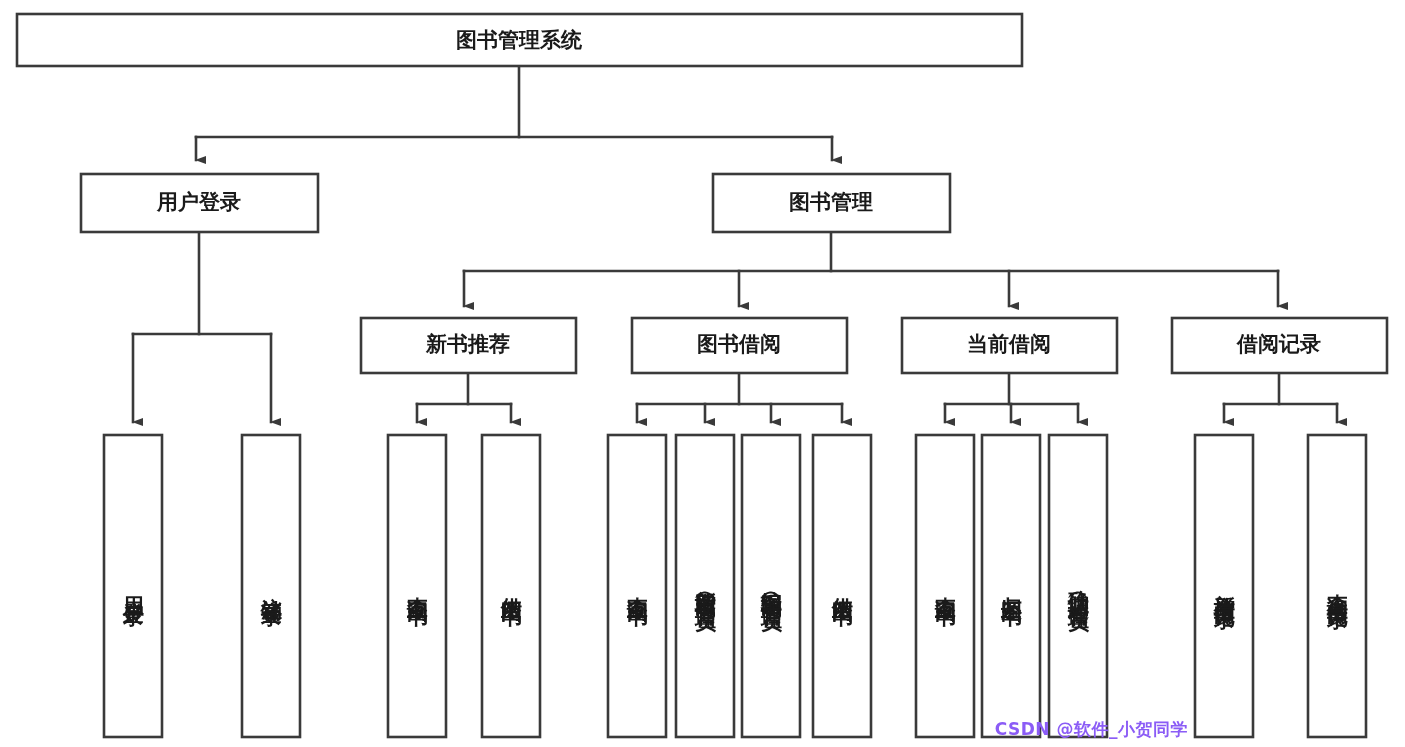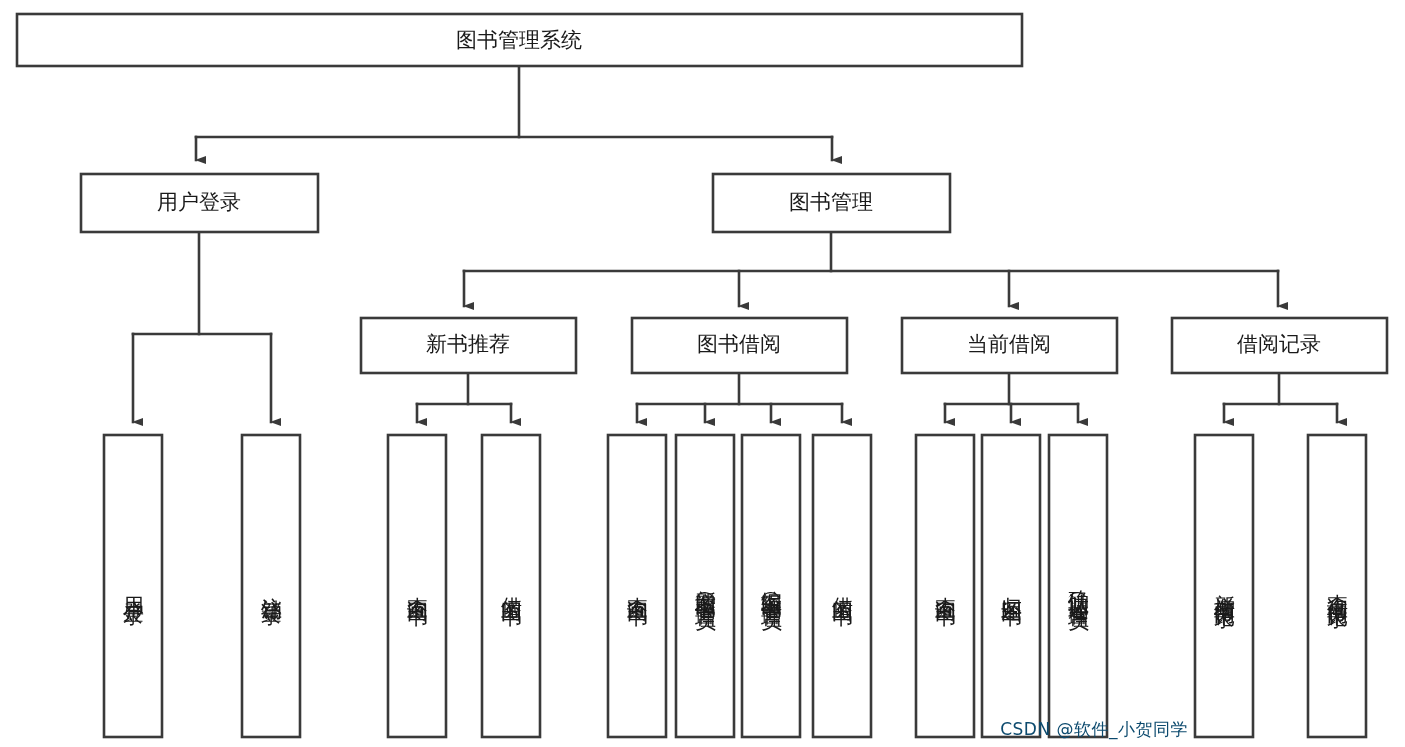--- a/index.html
+++ b/index.html
@@ -11,20 +11,21 @@
     width: 1405px;
     height: 747px;
     font-family: "DejaVu Sans", "Liberation Sans", sans-serif;
     overflow: hidden;
   }
   #diagram-root {
     position: relative;
     width: 1194px;
     height: 747px;
     background: #ffffff;
+    font-weight: bold;
   }
   svg.diagram {
     position: absolute;
     top: 0;
     left: 0;
     width: 1405px;
     height: 747px;
     display: block;
   }
   .node-rect {
@@ -59,21 +60,21 @@
     line-height: 1;
     pointer-events: none;
     white-space: nowrap;
   }
   .watermark {
     position: absolute;
     right: 6px;
     bottom: 6px;
     font-family: "DejaVu Sans", "Liberation Sans", sans-serif;
     font-size: 17px;
-    color: #0c4a6e;
+    color: #8b5cf6;
     letter-spacing: 0.5px;
     white-space: nowrap;
   }
 </style>
 </head>
 <body>
 
 <div id="diagram-root">
 
   <svg class="diagram" viewBox="0 0 1405 747" xmlns="http://www.w3.org/2000/svg">

